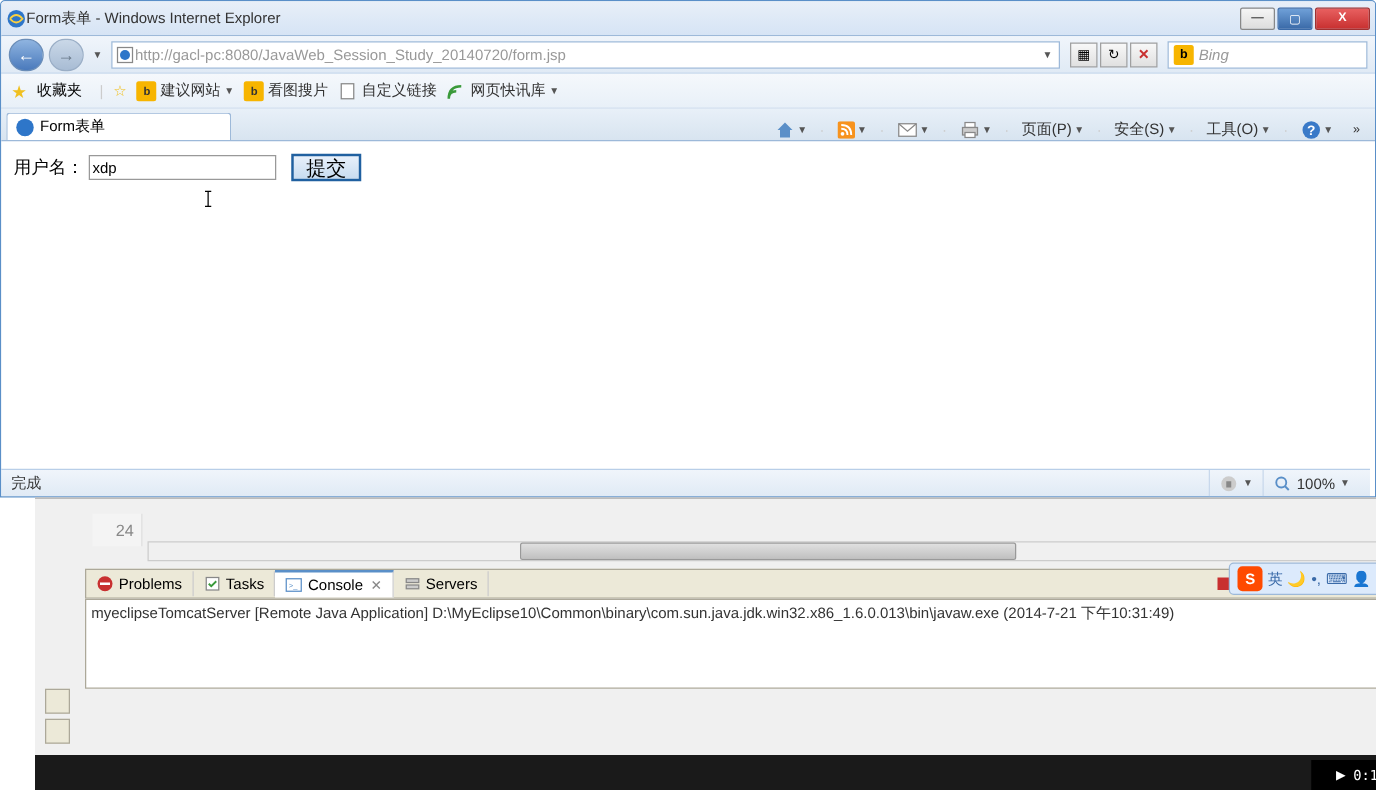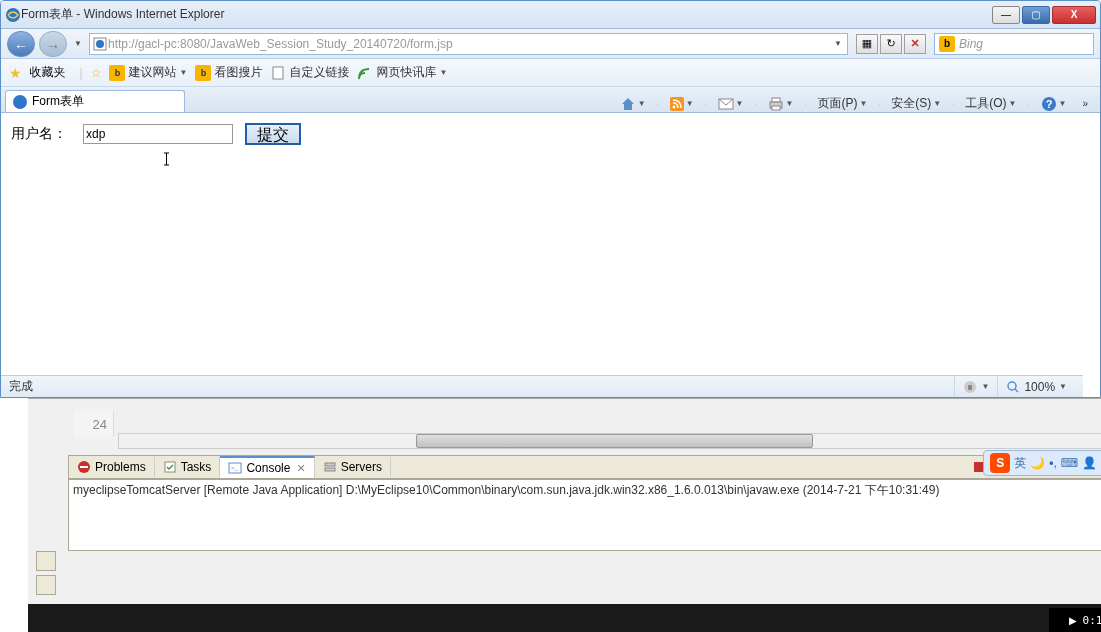--- a/index.html
+++ b/index.html
@@ -36,25 +36,25 @@
     
     .tabbar { height: 26px; background: linear-gradient(#e8f0f8, #d8e4f0); display: flex; align-items: flex-end; padding: 0 4px; border-bottom: 1px solid #9db9d9; position: relative; }
     .tab { height: 22px; min-width: 180px; border: 1px solid #9db9d9; border-bottom: none; border-radius: 3px 3px 0 0; background: #fff; display: flex; align-items: center; padding: 0 6px; font-size: 12px; gap: 4px; cursor: pointer; }
     .tab-tools { margin-left: auto; display: flex; align-items: center; gap: 10px; font-size: 12px; color: #333; padding-right: 8px; }
     .tool-item { display: flex; align-items: center; gap: 2px; cursor: pointer; }
     .tool-sep { color: #ccc; }
     
     .content { height: 262px; background: #fff; overflow: auto; padding: 10px; font-size: 14px; }
     .form-row { display: flex; align-items: center; gap: 4px; }
     .form-label { font-size: 14px; }
-    .text-input { width: 150px; height: 20px; border: 1px solid #999; font-size: 12px; padding: 0 2px; margin-left: 12px; }
+    .text-input { width: 150px; height: 20px; border: 1px solid #999; font-size: 12px; padding: 0 2px; }
     .submit-btn { margin-left: 8px; height: 22px; padding: 0 10px; border: 2px solid #2060a0; background: linear-gradient(#e8f0fb, #c8dcf0); font-size: 16px; cursor: pointer; }
     .cursor-caret { position: absolute; left: 162px; top: 150px; width: 7px; height: 16px; pointer-events: none; }
     
-    .statusbar { position: absolute; bottom: 0; left: 0; right: 17px; height: 22px; background: linear-gradient(#f0f5fb, #e0eaf5); border-top: 1px solid #b8cee8; display: flex; align-items: center; padding: 0 8px; font-size: 12px; color: #333; }
+    .statusbar { position: absolute; bottom: 0; left: 0; right: 4px; height: 22px; background: linear-gradient(#f0f5fb, #e0eaf5); border-top: 1px solid #b8cee8; display: flex; align-items: center; padding: 0 8px; font-size: 12px; color: #333; }
     .status-left { flex: 1; }
     .status-item { display: flex; align-items: center; gap: 4px; padding: 0 8px; border-left: 1px solid #c8d8ec; height: 100%; }
     .globe-icon { width: 14px; height: 14px; background: radial-gradient(#5da0e0, #2060a0); border-radius: 50%; }
     
     
     .ide-area { position: absolute; top: 398px; left: 0; width: 1101px; height: 234px; background: #f0f0f0; border-top: 1px solid #aaa; margin-left: 28px; }
     .line-gutter { position: absolute; top: 12px; left: 46px; width: 40px; height: 26px; background: #f4f4f4; border-right: 1px solid #ddd; display: flex; align-items: center; justify-content: flex-end; padding-right: 6px; font-size: 13px; color: #888; font-family: monospace; }
     .h-scroll { position: absolute; top: 34px; left: 90px; right: 18px; height: 16px; background: #f0f0f0; border: 1px solid #ccc; display: flex; }
     .h-scroll-thumb { background: linear-gradient(#e0e0e0, #c0c0c0); border: 1px solid #999; border-radius: 2px; width: 40%; margin-left: 30%; }
     

